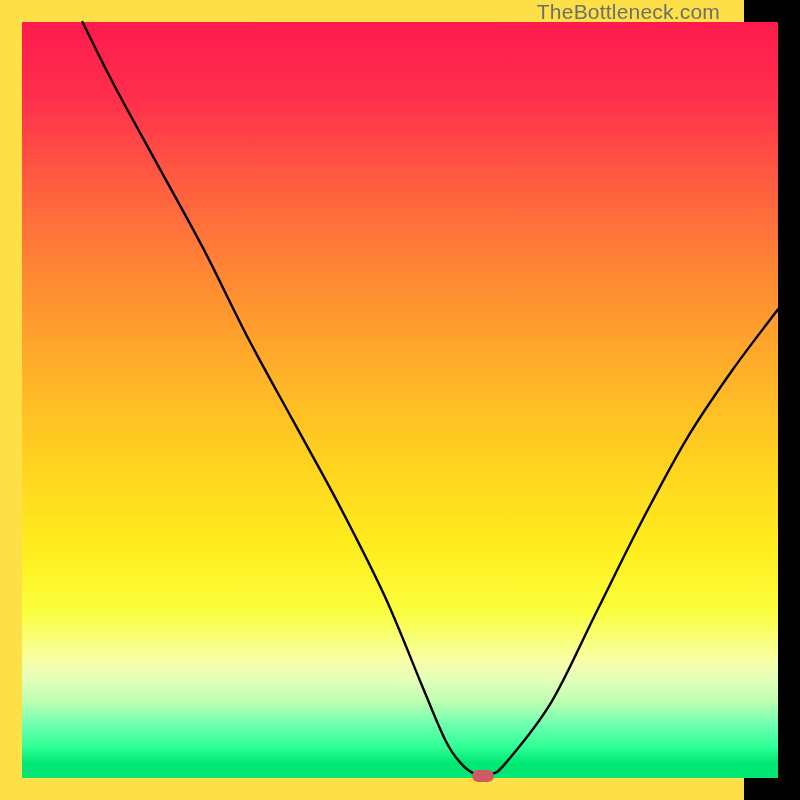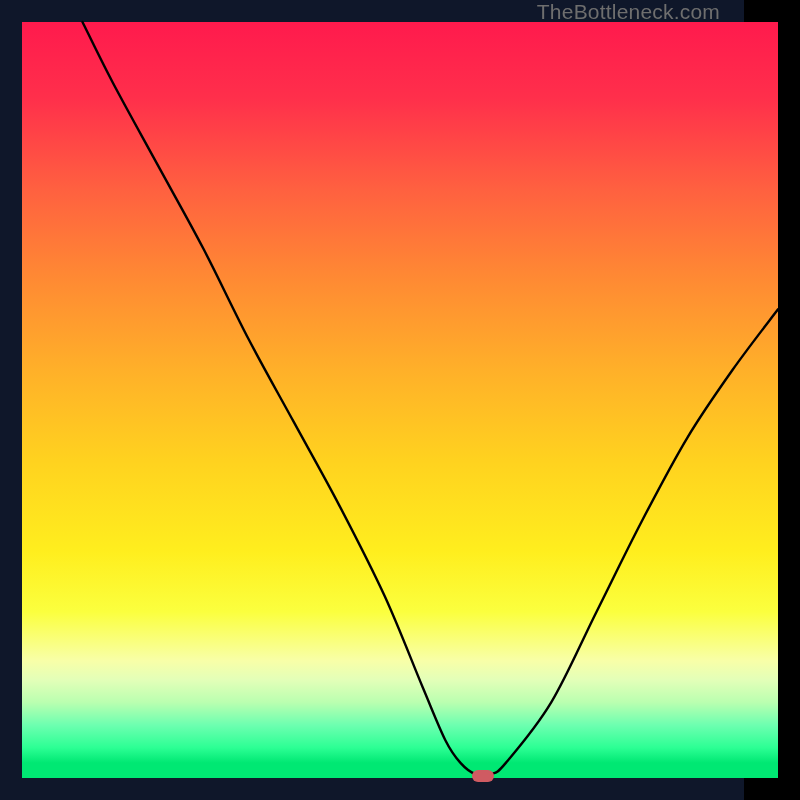--- a/index.html
+++ b/index.html
@@ -8,21 +8,21 @@
     width: 800px;
     height: 800px;
     background: #000;
     overflow: hidden;
     font-family: Arial, Helvetica, sans-serif;
   }
   .frame {
     position: relative;
     width: 744px;
     height: 800px;
-    background: #0f172a;
+    background: #fde047;
   }
   .plot-area {
     position: absolute;
     left: 22px;
     top: 22px;
     width: 756px;
     height: 756px;
     
     background: linear-gradient(to bottom,
       #ff1a4d 0%,

